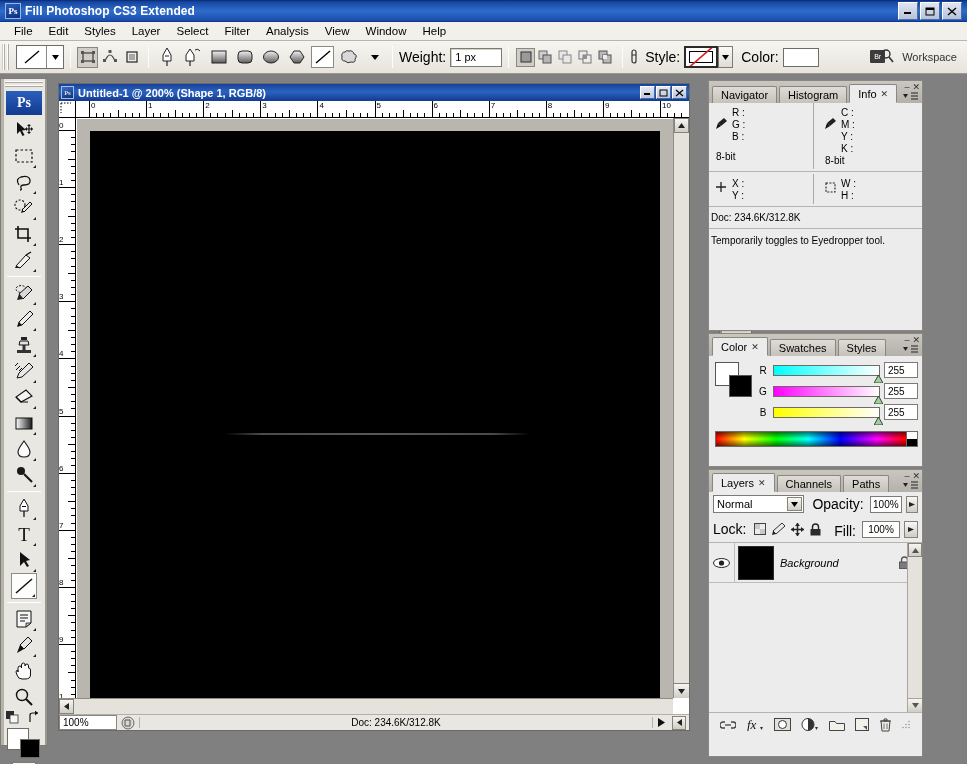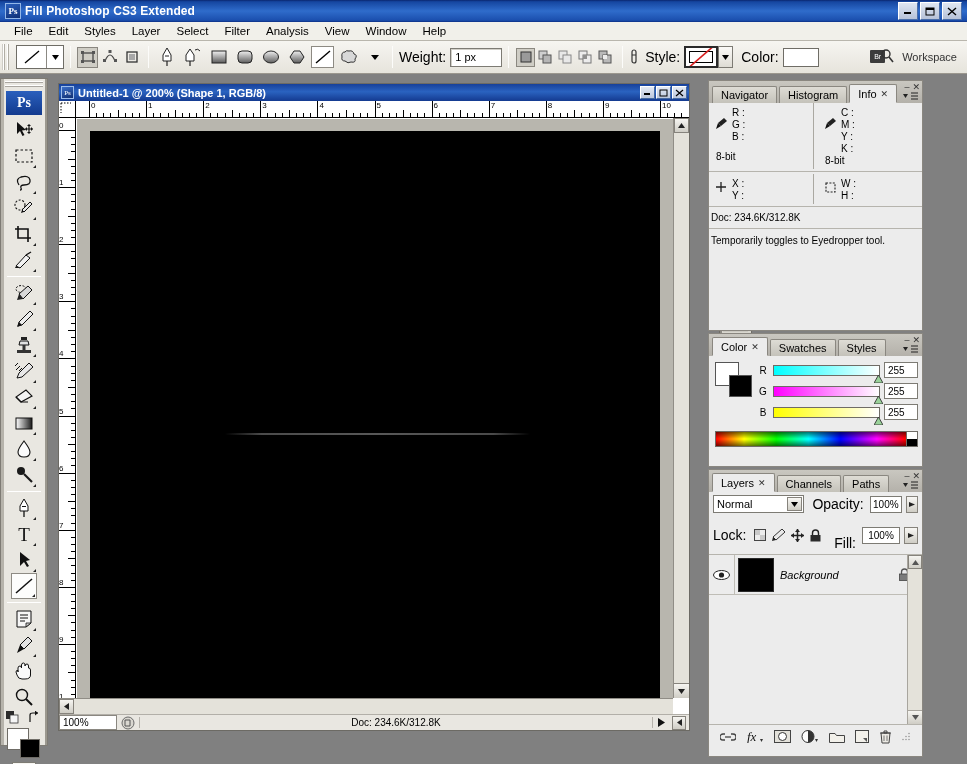--- a/index.html
+++ b/index.html
@@ -1317,21 +1317,21 @@
                 <path d="M6.5 0 l-2.5 3 h5 z M6.5 13 l-2.5 -3 h5 z M0 6.5 l3 -2.5 v5 z M13 6.5 l-3 -2.5 v5 z" fill="#222"></path>
               </svg>
           </span>
           <span>
             <svg width="11" height="13">
                 <path d="M2.5 6 V4 a3 3 0 0 1 6 0 V6" fill="none" stroke="#222" stroke-width="1.4"></path>
                 <rect x="0.5" y="6" width="10" height="6.5" fill="#2b2b2b"></rect>
               </svg>
           </span>
         </div>
-        <div class="lbl" style="margin:16px 2px 0 auto;">Fill:</div>
+        <div class="lbl" style="margin:4px 2px 0 auto;">Fill:</div>
         <div class="pctfield">100%</div>
         <div class="stepper">
           <svg width="6" height="5">
               <path d="M0 0 L6 2.5 L0 5 Z" fill="#222"></path>
             </svg>
         </div>
       </div>
 
       <div class="layerlist">
         <div class="layer">

